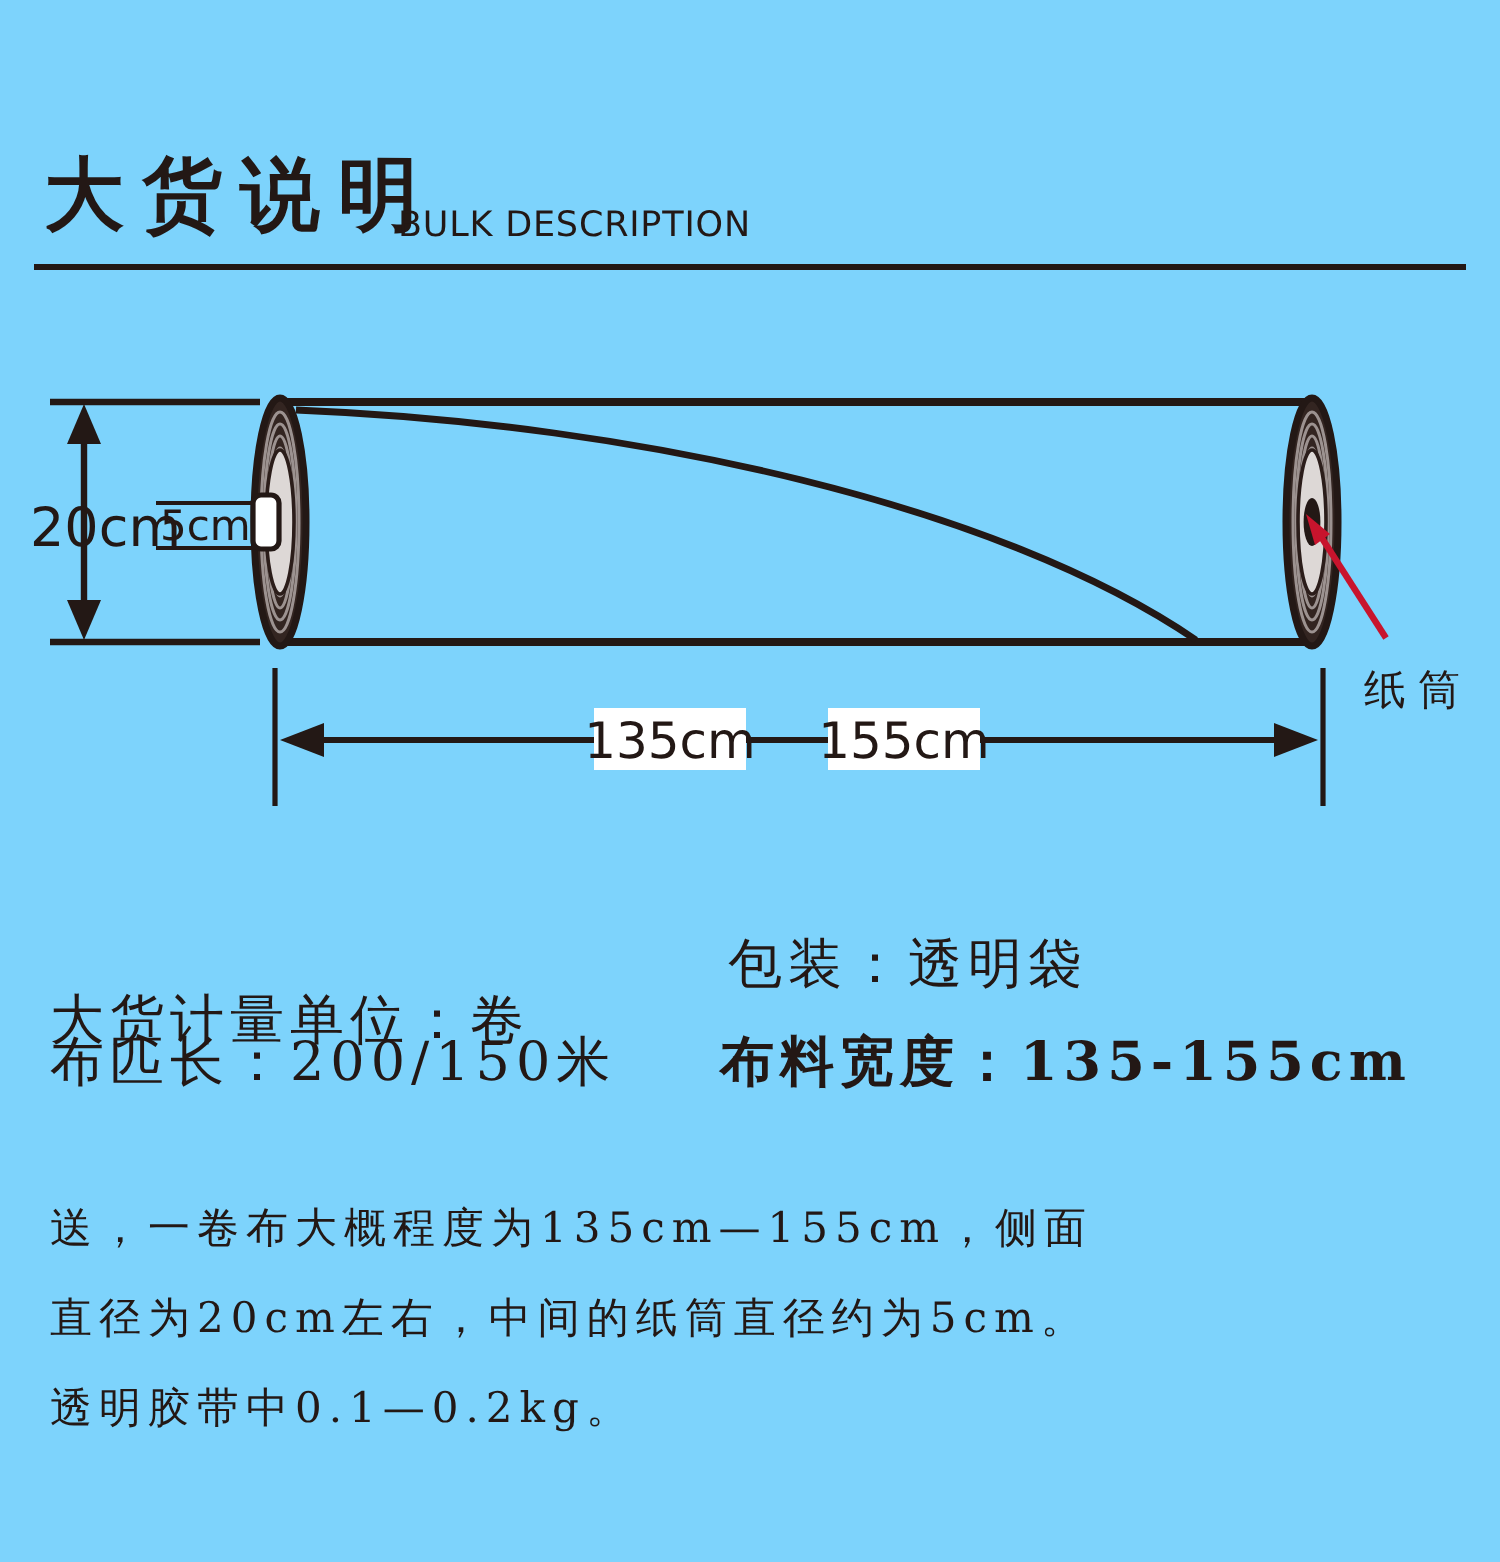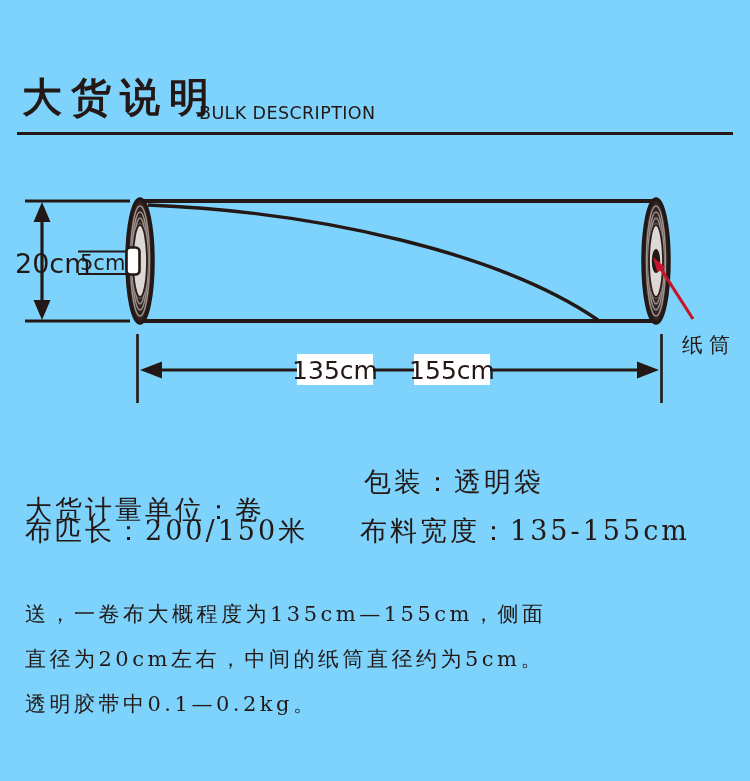--- a/index.html
+++ b/index.html
@@ -102,21 +102,21 @@
       <rect x="297" y="354" width="76" height="31" fill="#ffffff"></rect>
       <rect x="414" y="354" width="76" height="31" fill="#ffffff"></rect>
       <text class="dim-label" x="335" y="379" font-size="25" text-anchor="middle">135cm</text>
       <text class="dim-label" x="452" y="379" font-size="25" text-anchor="middle">155cm</text>
     </g>
   </svg>
 
   <div class="spec" style="left:25px;top:464px;margin-top:28px;">大货计量单位：卷</div>
   <div class="spec" style="left:364px;top:464px;text-align:right;">包装：透明袋</div>
   <div class="spec" style="left:25px;top:513px;">布匹长：200/150米</div>
-  <div class="spec" style="left:360px;top:513px;">布料宽度：135-155cm</div>
+  <div class="spec" style="left:360px;top:513px;font-weight:bold;">布料宽度：135-155cm</div>
 
   <div class="desc">
     <div>送，一卷布大概程度为135cm—155cm，侧面</div>
     <div>直径为20cm左右，中间的纸筒直径约为5cm。</div>
     <div>透明胶带中0.1—0.2kg。</div>
   </div>
 
 </div>
 
 </body></html>

